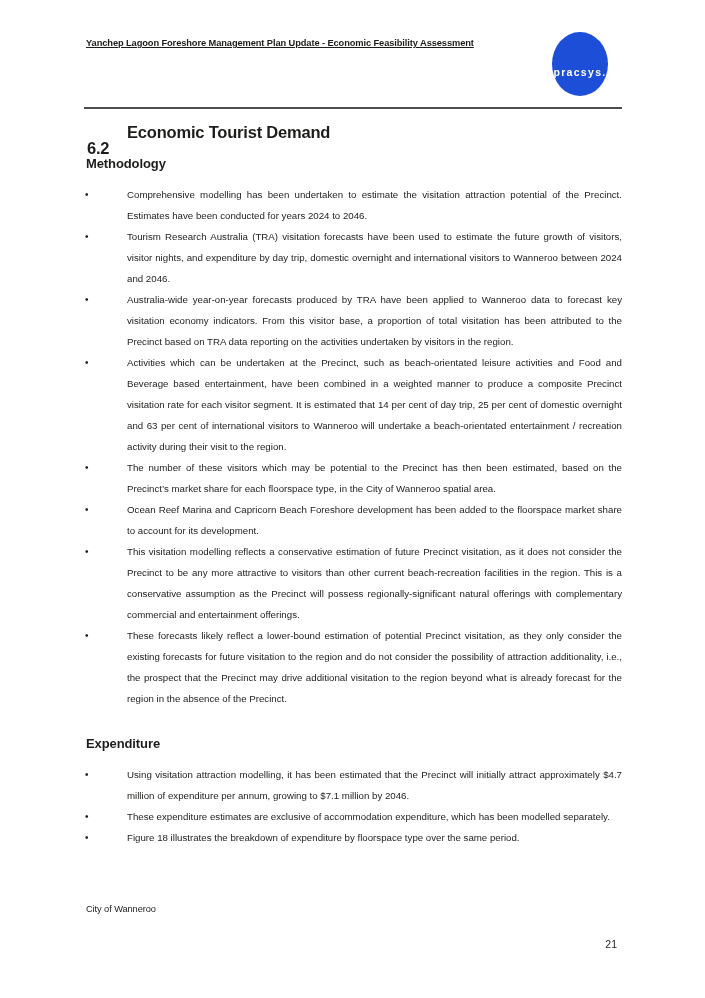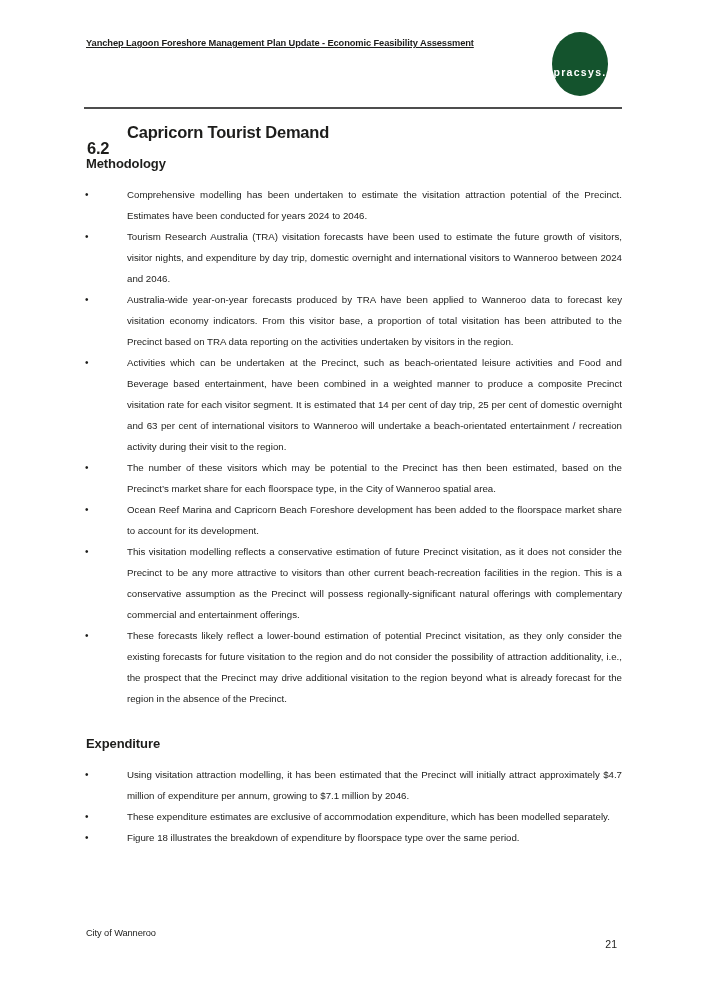--- a/index.html
+++ b/index.html
@@ -62,42 +62,42 @@
     text-align:justify; text-justify:inter-word;
     color:#1d1d1b;
   }
   .bullet-marker {
     position:absolute; left:0; top:0;
     font-size:10px; line-height:21px; text-align:left;
   }
 
   
   .footer-left {
-    position:absolute; left:86px; top:928px;
+    position:absolute; left:86px; top:904px;
     font-size:9.3px; font-weight:500; letter-spacing:-0.1px;
   }
   .footer-page-number {
     position:absolute; left:85px; top:938px; width:532px;
     font-size:10.5px; text-align:right;
   }
 </style>
 </head>
 <body>
 
 <div class="page">
 
   <div class="header-title">Yanchep Lagoon Foreshore Management Plan Update - Economic Feasibility Assessment</div>
-  <div class="logo" style="background:#14532d;">
+  <div class="logo" style="background:#1d4ed8;">
     <span class="logo-text">pracsys.</span>
   </div>
   <div class="divider"></div>
 
   <div class="section-heading">
     <span class="section-number">6.2</span>
-    <span class="section-title">Capricorn Tourist Demand</span>
+    <span class="section-title">Economic Tourist Demand</span>
   </div>
 
   <div class="sub-heading methodology">Methodology</div>
 
   <ul class="bullet-list methodology-list">
     <li class="bullet-item">
       <span class="bullet-marker">•</span>
       <span>Comprehensive modelling has been undertaken to estimate the visitation attraction potential of the Precinct. Estimates have been conducted for years 2024 to 2046.</span>
     </li>
     <li class="bullet-item">

